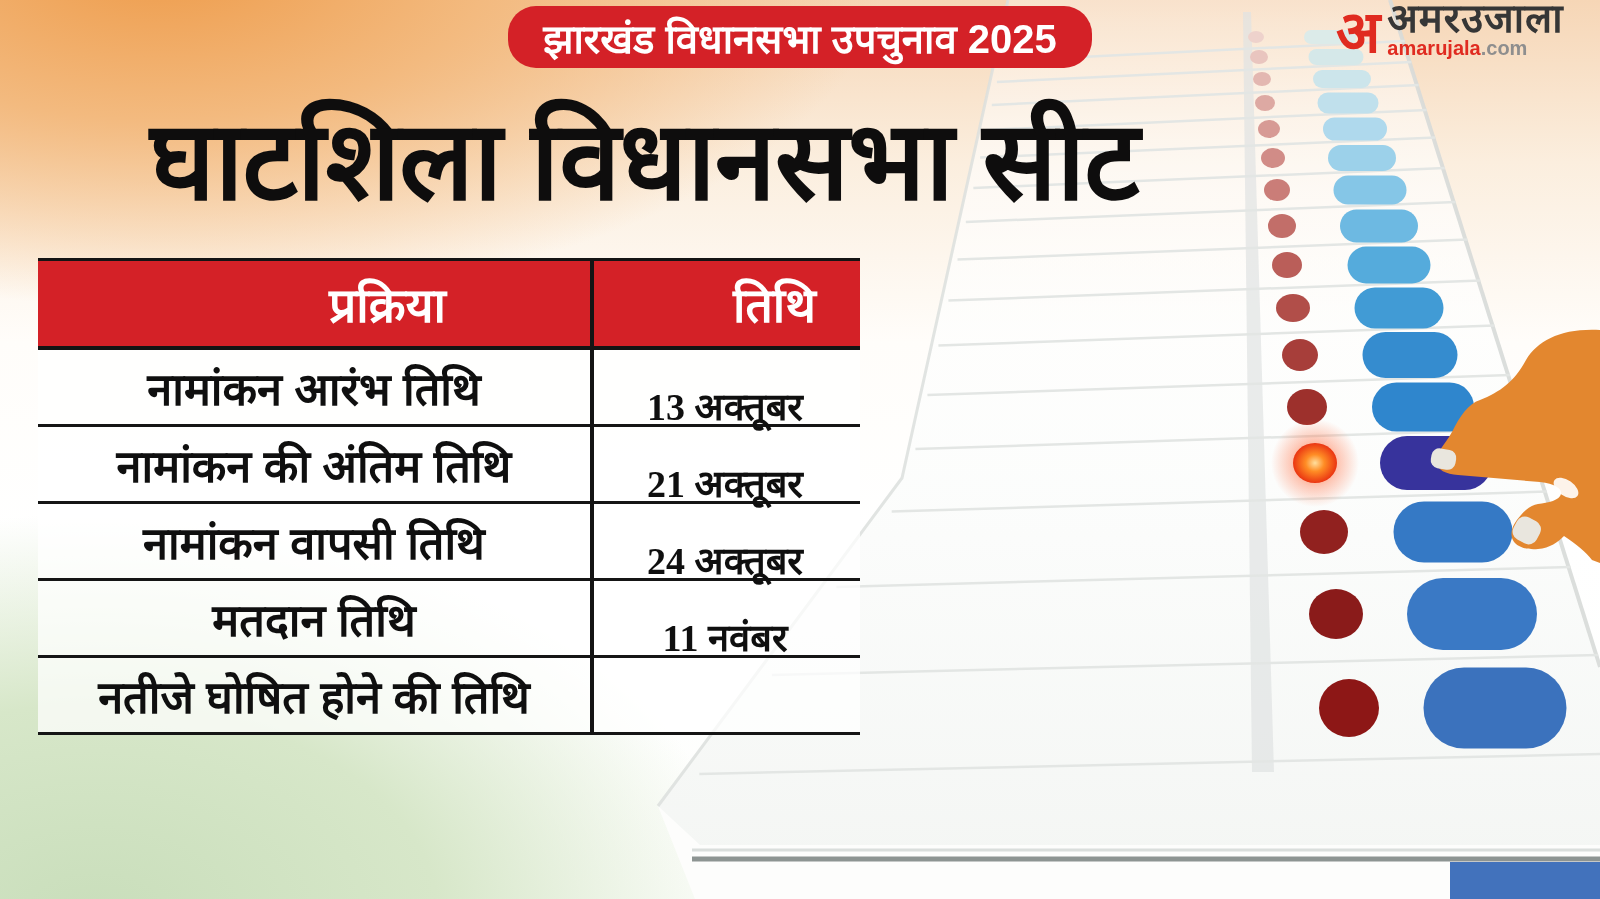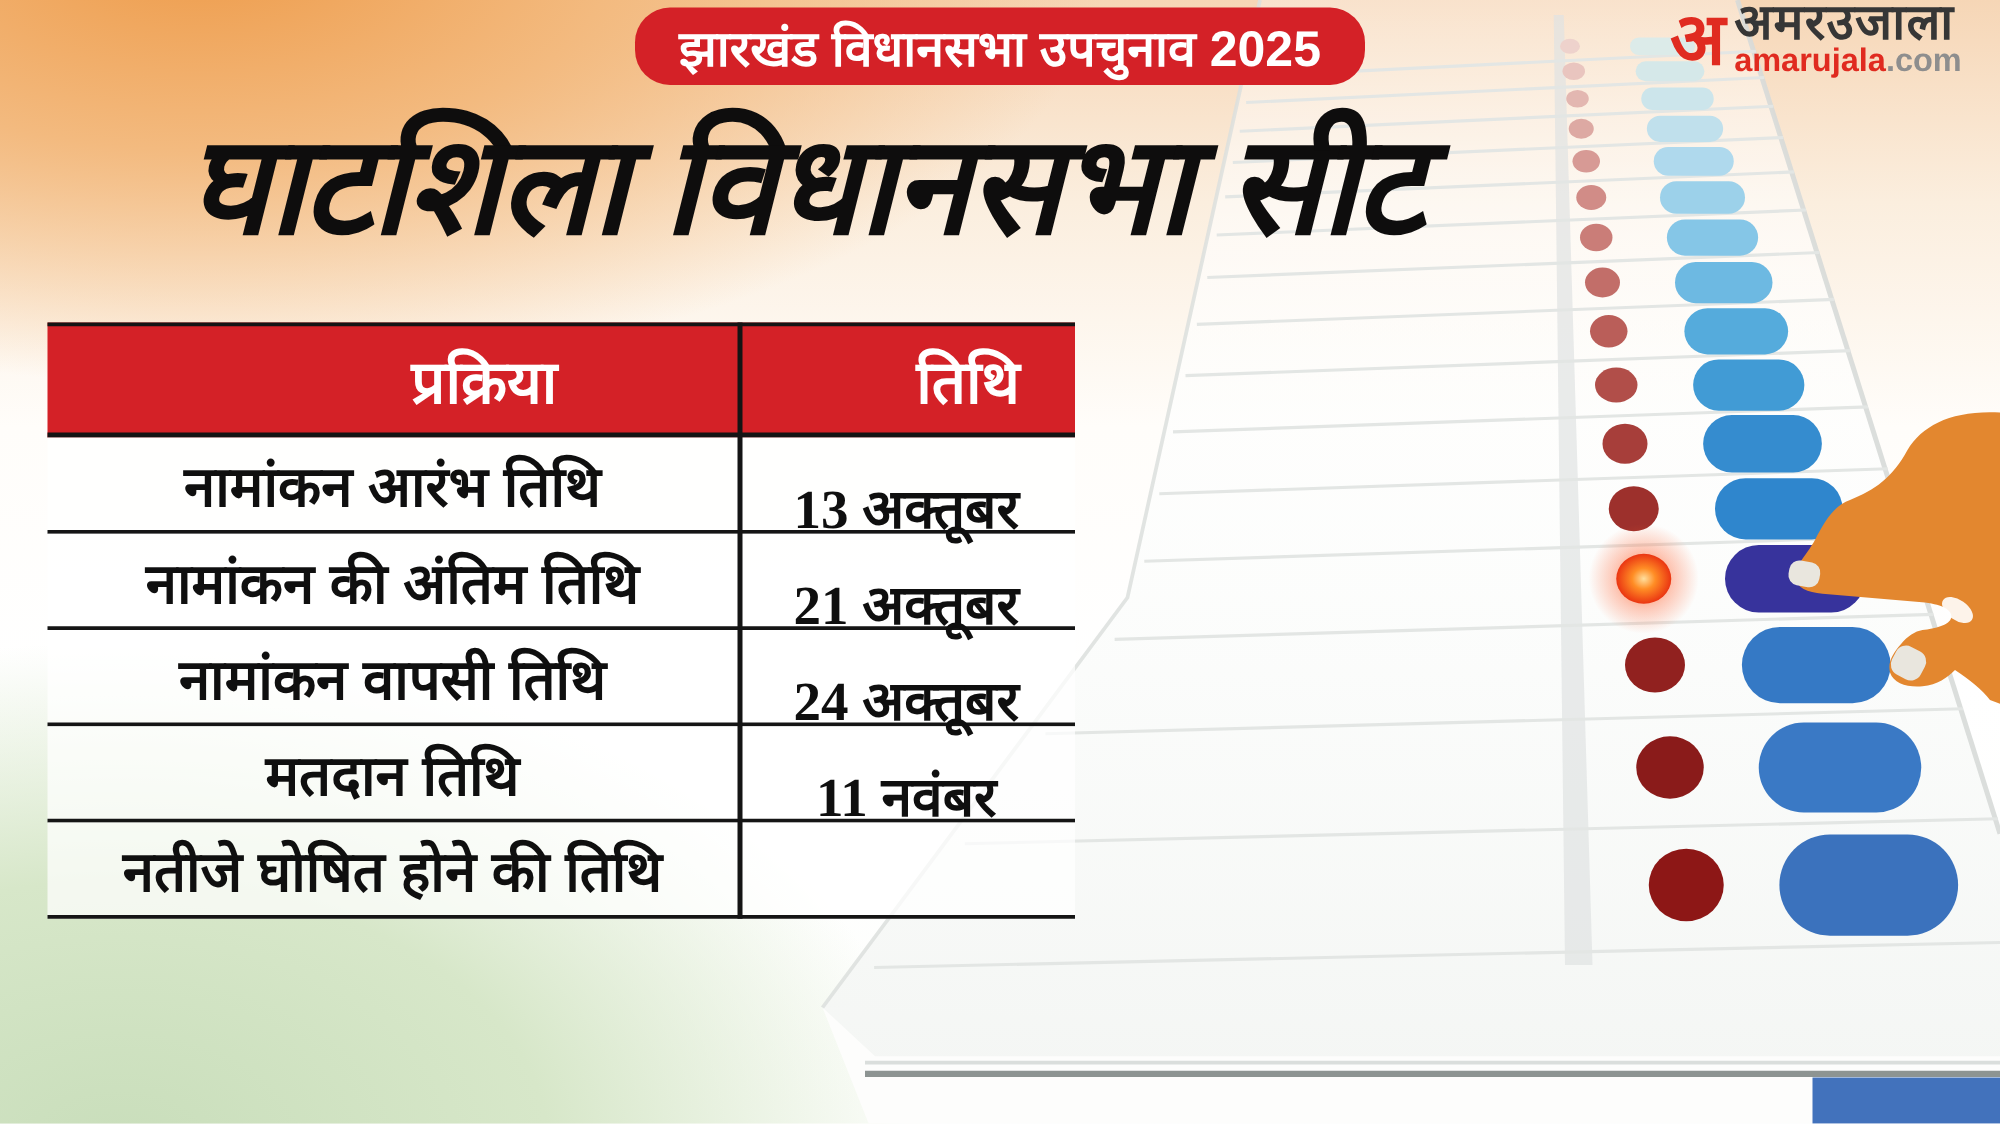--- a/index.html
+++ b/index.html
@@ -17,46 +17,46 @@
   .banner {
     position:absolute; left:508px; top:6px; width:584px; height:62px;
     background:#d42127; border-radius:28px;
     display:flex; align-items:center; justify-content:center;
     color:#ffffff; font-size:40px; font-weight:bold; white-space:nowrap;
   }
   .logo { position:absolute; left:1336px; top:3px; display:flex; align-items:flex-start; }
   .logo-mark { color:#e02b20; font-size:58px; line-height:58px; font-weight:800; margin-right:7px; }
   .logo-text { display:flex; flex-direction:column; }
   .logo-hindi { color:#363636; font-size:40px; line-height:31px; font-weight:800; letter-spacing:1px; }
-  .logo-domain { font-size:26px; line-height:28px; font-weight:bold; }
+  .logo-domain { font-size:20px; line-height:28px; font-weight:bold; }
   .dom-red { color:#e02b20; }
   .dom-gray { color:#8e8e8e; }
 
   .title {
-    position:absolute; left:150px; top:80px;
+    position:absolute; left:150px; top:92px;
     font-size:110px; line-height:1.25; font-weight:800; color:#0e0d0d;
-    letter-spacing:-1px; white-space:nowrap;font-style:italic;
+    letter-spacing:-1px; white-space:nowrap;
   }
 
   .table { position:absolute; left:38px; top:258px; width:822px; }
   .thead {
     display:flex; height:92px; background:#d42127;
     border-top:3px solid #141414; border-bottom:4px solid #141414;
     color:#ffffff; font-weight:bold; font-size:48px;
   }
   .th1 { width:651px; display:flex; align-items:center; justify-content:center;padding-left:48px; }
   .th2 { flex:1; display:flex; align-items:center; justify-content:center; }
   .tr {
     display:flex; height:77px; background:rgba(255,255,255,0.72);
     border-bottom:3px solid #151515;
   }
   .tr:last-child { border-bottom:none; height:88px; }
   .td { display:flex; align-items:center; justify-content:center; color:#0f0f0f; }
   .td.process { width:552px; font-size:45px; font-weight:bold; }
-  .td.date { flex:1; font-size:44px; font-weight:bold; font-family:"Liberation Serif", serif;margin-top:36px; }
+  .td.date { flex:1; font-size:38px; font-weight:bold; font-family:"Liberation Serif", serif;margin-top:36px; }
   .vdivider { position:absolute; left:552px; top:0; bottom:0; width:4px; background:#141414; }
 </style>
 </head>
 <body>
 
 <div class="stage">
 
   <svg id="evm-svg" viewBox="0 0 1600 899" aria-hidden="true">
     <defs>
       <linearGradient id="panelGrad" x1="0" y1="0" x2="0" y2="1">

